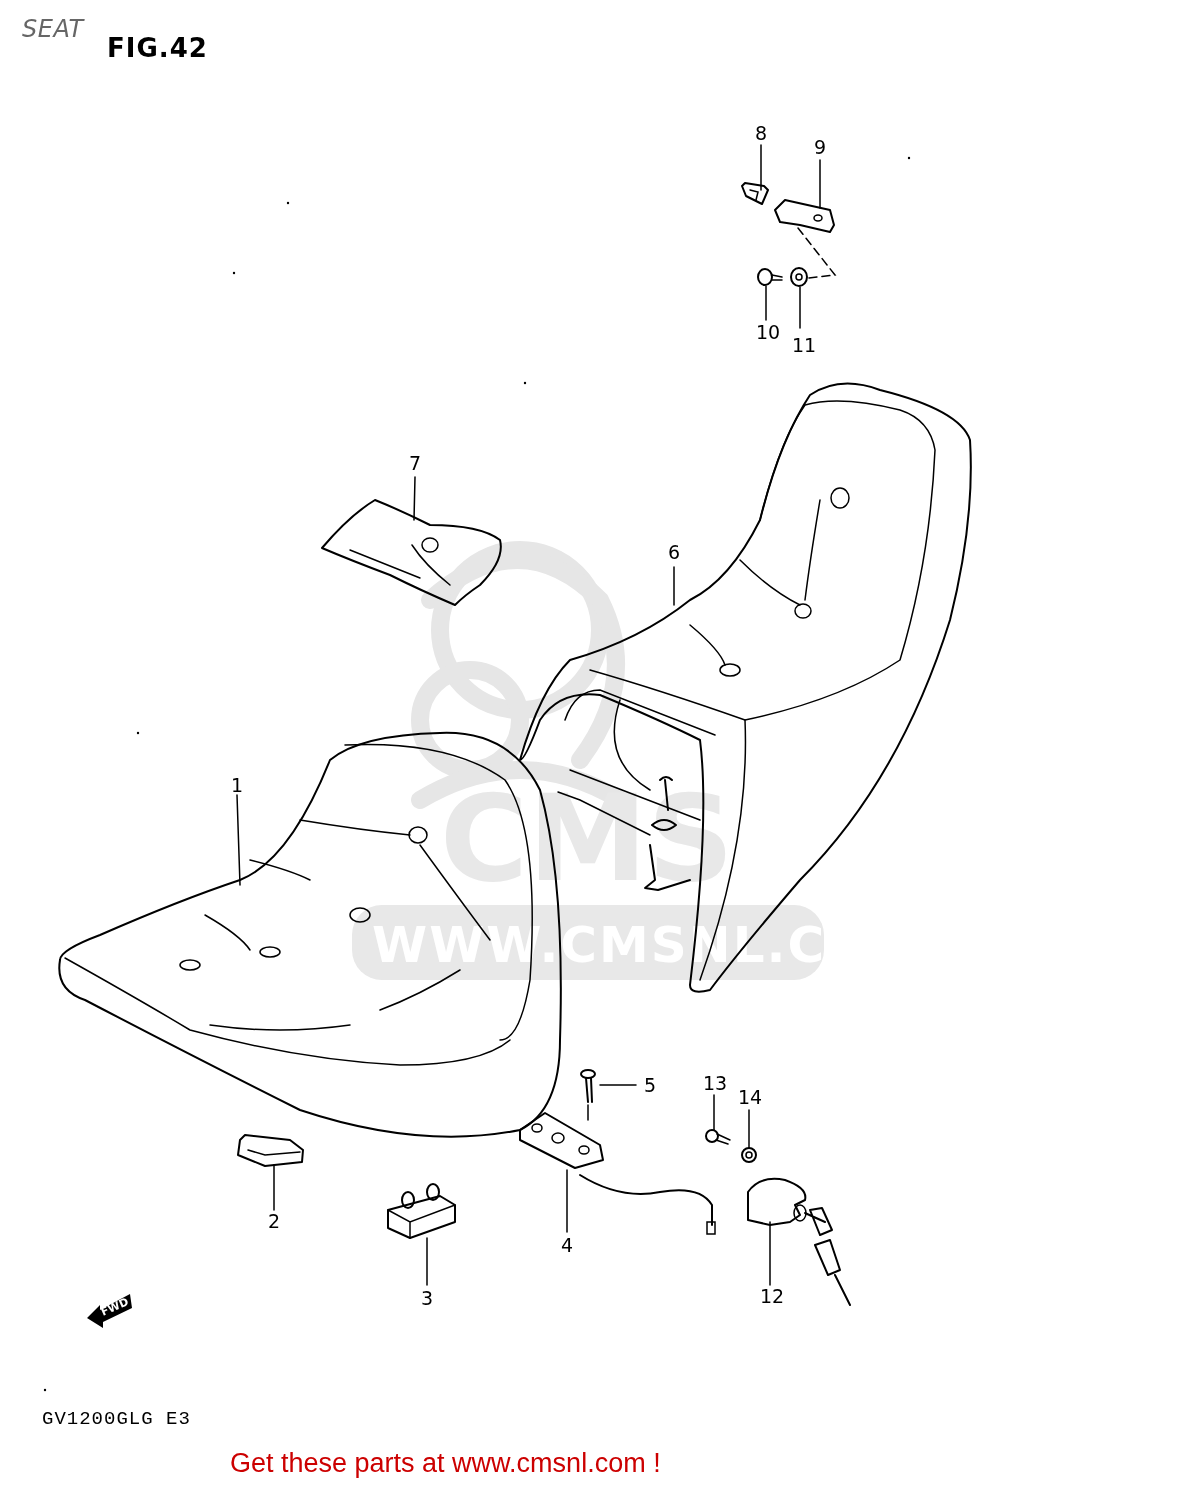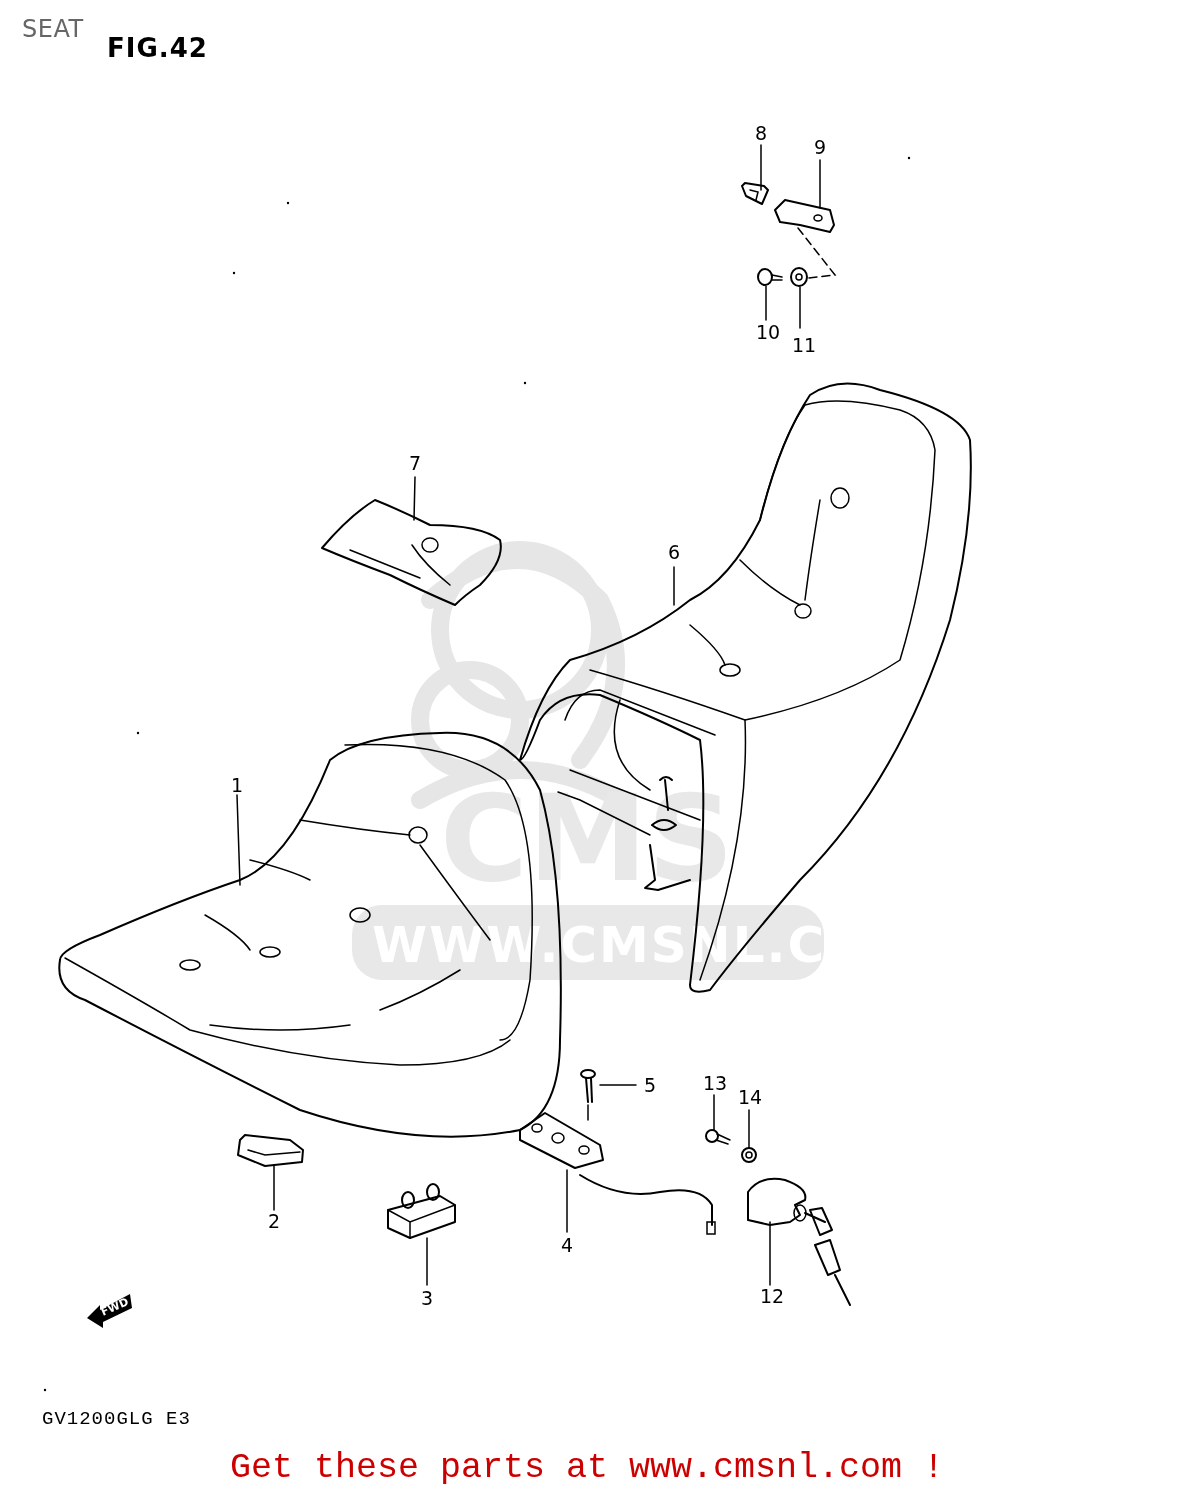--- a/index.html
+++ b/index.html
@@ -1,20 +1,20 @@
 <!DOCTYPE html>
 <html><head>
 <meta charset="utf-8">
 <style>
   html, body { margin:0; padding:0; background:#ffffff; }
   body { width:1179px; height:1500px; position:relative; overflow:hidden; font-family:"DejaVu Sans", sans-serif; }
-  .page-title { position:absolute; left:22px; top:15px; font-size:24px; color:#666666; letter-spacing:0.5px; }
+  .page-title { position:absolute; left:22px; top:15px; font-size:24px; color:#666666; letter-spacing:0.5px;font-style:italic; }
   .fig-label { position:absolute; left:107px; top:33px; font-size:26px; font-weight:bold; color:#000; font-family:"DejaVu Sans", sans-serif; letter-spacing:1px; }
   .model-code { position:absolute; left:42px; top:1408px; font-size:19px; color:#000; font-family:Liberation Mono, monospace; letter-spacing:1px; }
-  .footer-link { position:absolute; left:230px; top:1448px; font-size:35px; color:#cc0000; font-family:Liberation Mono, monospace; text-decoration:none; white-space:nowrap;text-align:right; }
+  .footer-link { position:absolute; left:230px; top:1448px; font-size:27px; color:#cc0000; font-family:Liberation Sans, sans-serif; text-decoration:none; white-space:nowrap;text-align:right; }
   svg.diagram { position:absolute; left:0; top:0; }
   .callout { font-family:"DejaVu Sans", sans-serif; font-size:19px; fill:#000; }
   .ln { fill:none; stroke:#000; stroke-width:2; stroke-linecap:round; stroke-linejoin:round; }
   .ln-thin { fill:none; stroke:#000; stroke-width:1.5; stroke-linecap:round; }
   .part { cursor:pointer; }
   .wm { fill:#e8e8e8; stroke:none; }
   .wm-line { fill:none; stroke:#e6e6e6; stroke-width:18; stroke-linecap:round; }
   .wm-text { font-family:"DejaVu Sans", sans-serif; font-weight:bold; font-size:50px; fill:#ffffff; letter-spacing:2px; }
 </style>
 </head>

